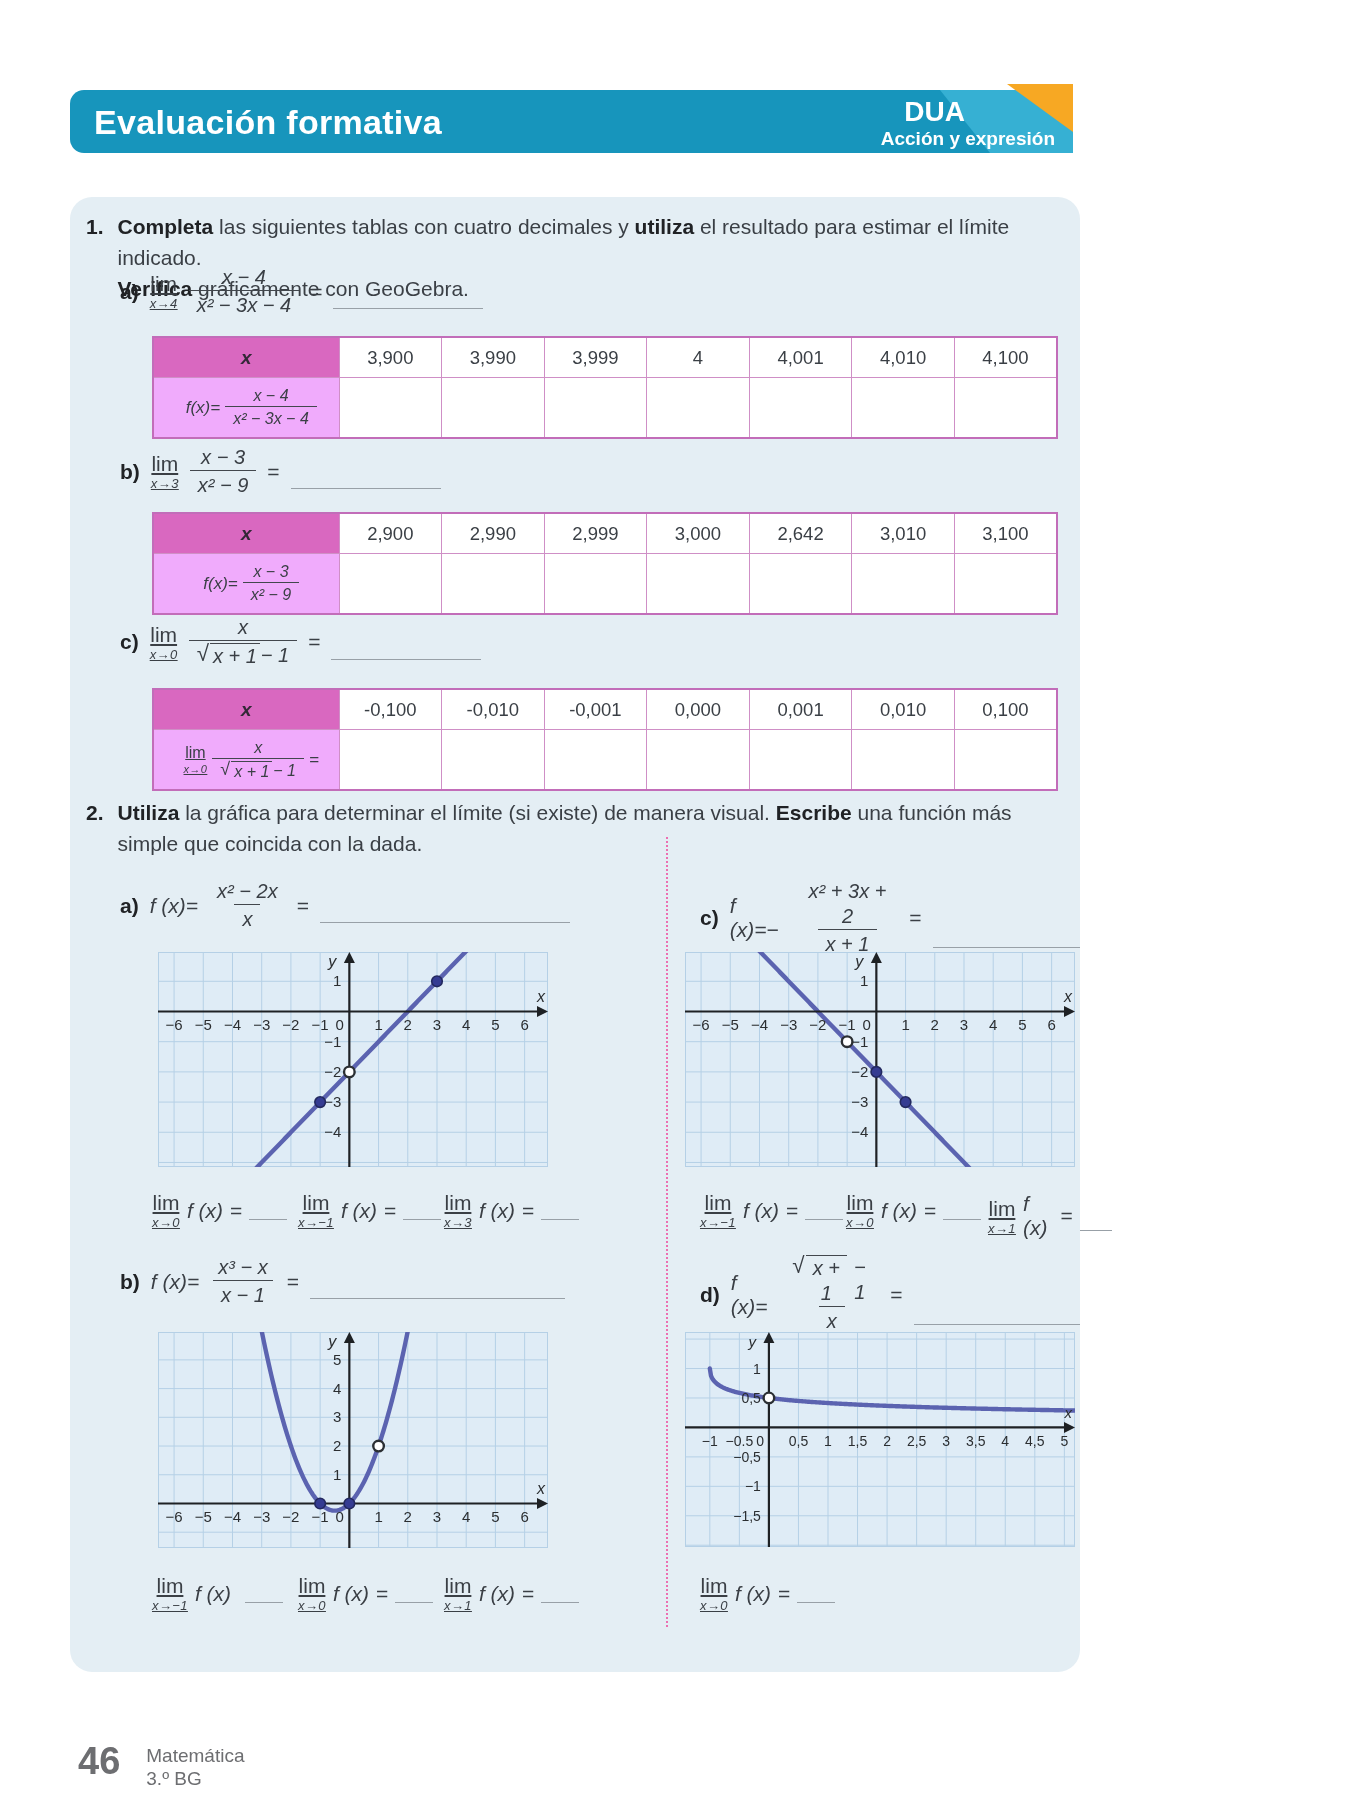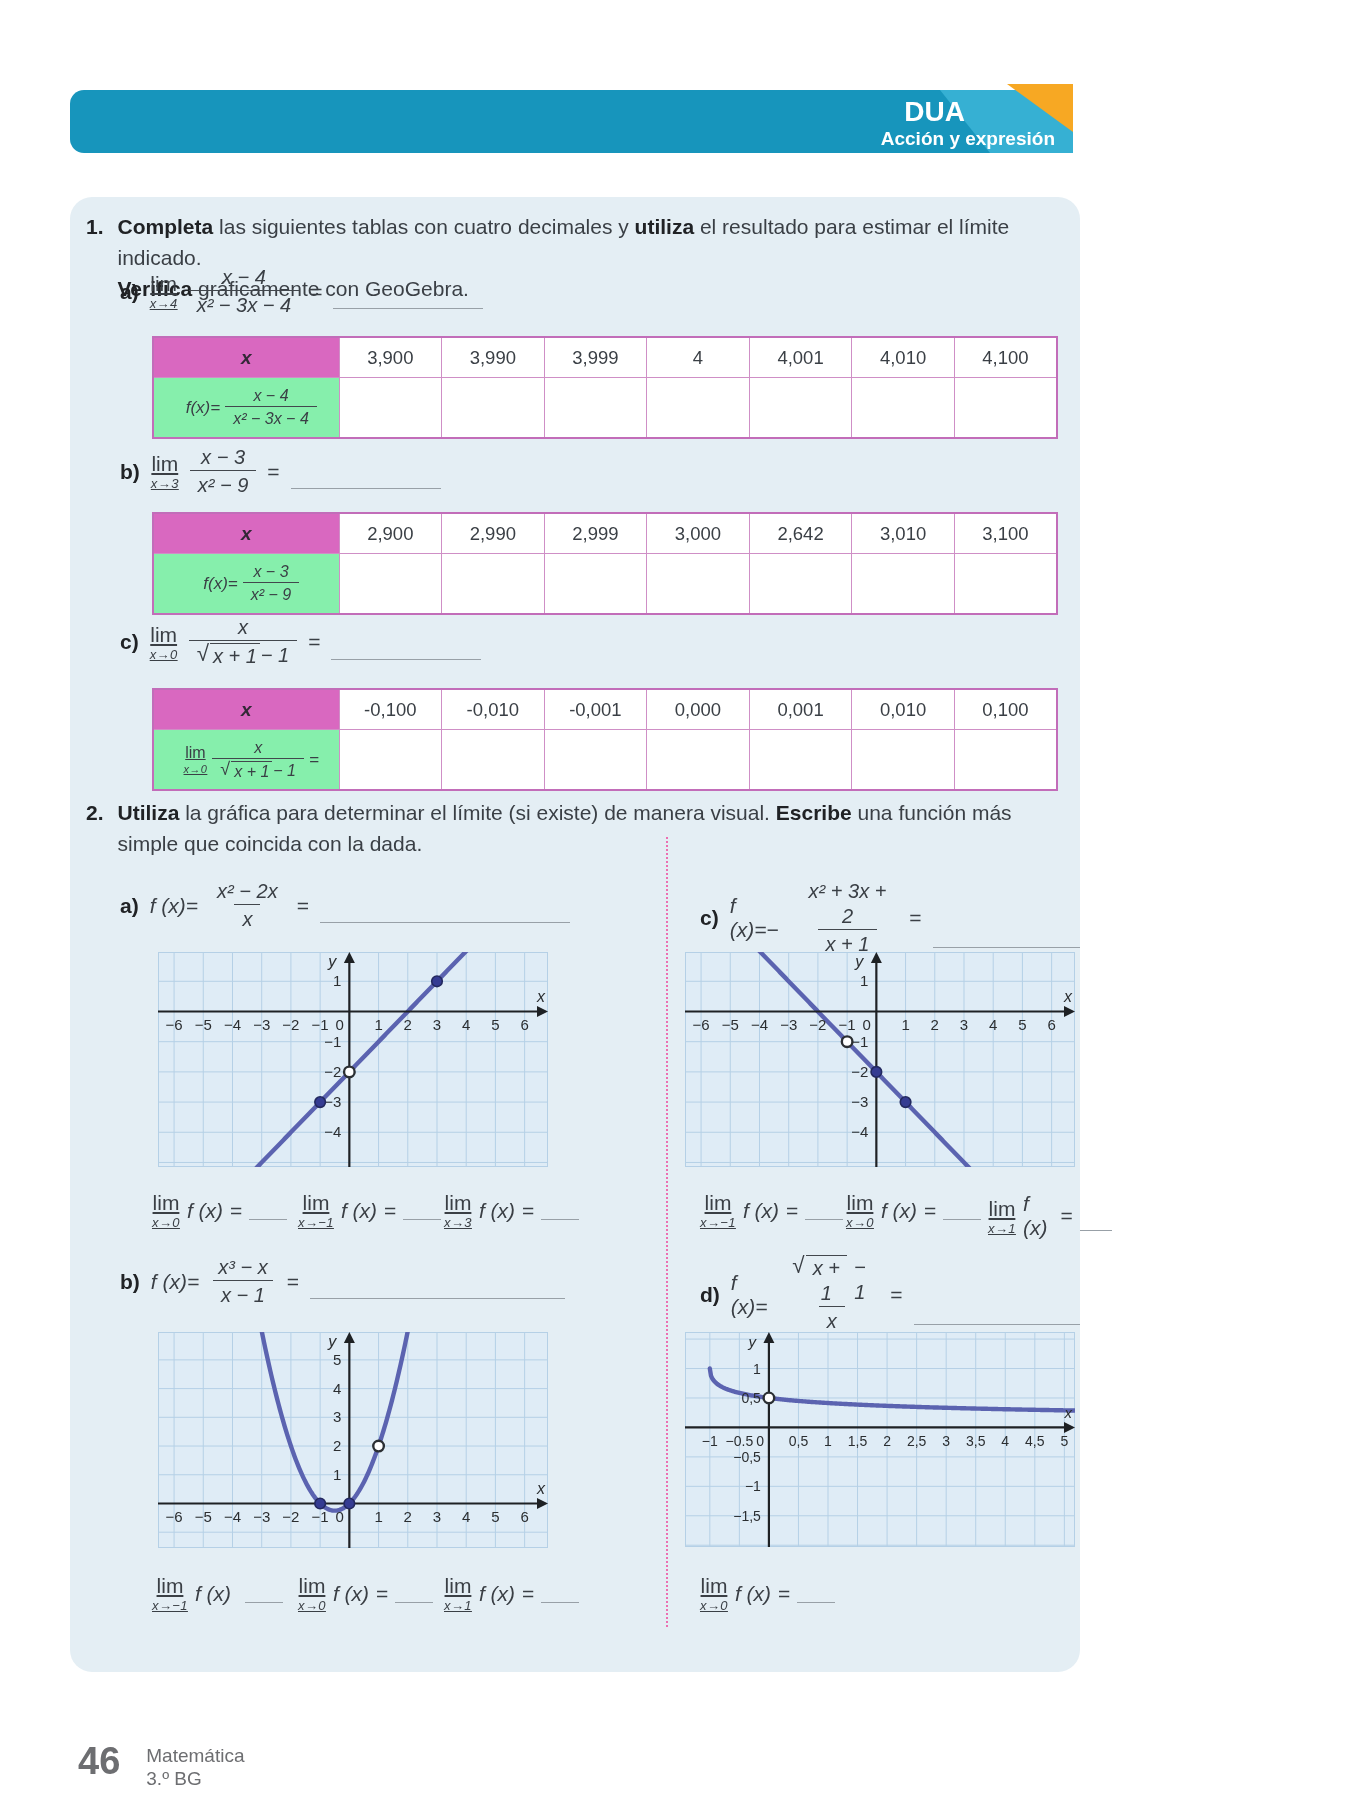--- a/index.html
+++ b/index.html
@@ -45,21 +45,21 @@
   .blank{display:inline-block;border-bottom:1.7px solid #98a0a7;height:0;
     align-self:flex-end;margin-bottom:9px;}
   
   .ltable{position:absolute;border-collapse:collapse;table-layout:fixed;width:906px;
     background:#fff;border:2px solid #c26db9;}
   .ltable th,.ltable td{border:1.4px solid #cf8fc6;}
   .ltable thead th{height:37px;font-size:18.5px;font-weight:normal;color:#3a3f45;
     text-align:center;background:#fff;}
   .ltable th.xhead{background:#d968c0;font-style:italic;font-weight:bold;color:#332837;font-size:19px;}
   .ltable td{height:57px;background:#fff;}
-  .ltable td.rowlabel{background:#86efac;padding-left:11px;}
+  .ltable td.rowlabel{background:#f0abfc;padding-left:11px;}
   .rl{display:flex;align-items:center;justify-content:center;gap:5px;}
   .rl .frac{font-size:16px;}
   .rl .lim-word{font-size:16px;}
   .rl .lim-sub{font-size:11px;}
   .fpre{font-style:italic;font-size:17px;}
   
   .divider{position:absolute;left:596px;top:640px;height:790px;width:0;
     border-left:2.5px dotted #ec6fb2;}
   .graph{position:absolute;}
   .graph svg{display:block;}
@@ -68,20 +68,21 @@
   .footer{position:absolute;left:78px;top:1694px;display:flex;gap:26px;align-items:flex-start;margin-top:48px;}
   .pageno{font-size:38px;font-weight:bold;color:#6d6e71;line-height:1;}
   .bookinfo{font-size:19px;color:#6d6e71;line-height:23px;padding-top:2px;}
 </style>
 </head>
 <body>
 
 <div class="banner">
   <div class="banner-right"></div>
   <div class="banner-orange"></div>
+  <div class="banner-title">Evaluación formativa</div>
   <div class="badge">
     <div class="badge-title">DUA</div>
     <div class="badge-sub">Acción y expresión</div>
   </div>
 </div>
 
 <div class="panel">
 
   <div class="qrow" style="left:16px;top:14px;">
     <span class="qnum">1.</span>

